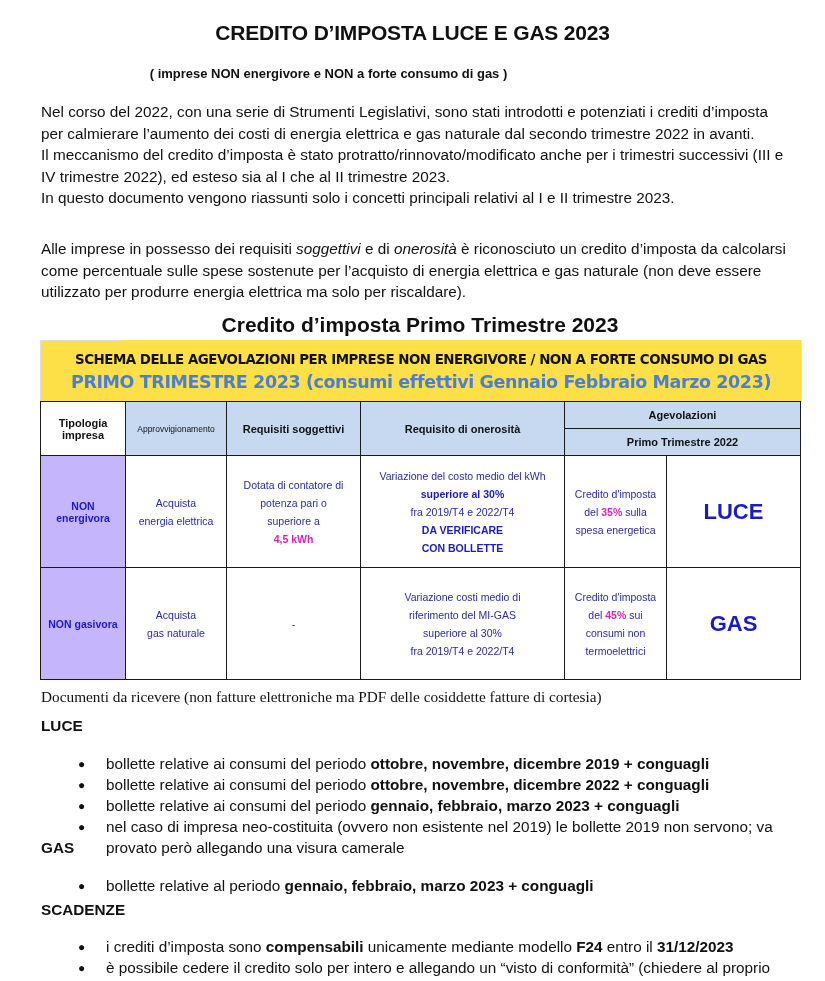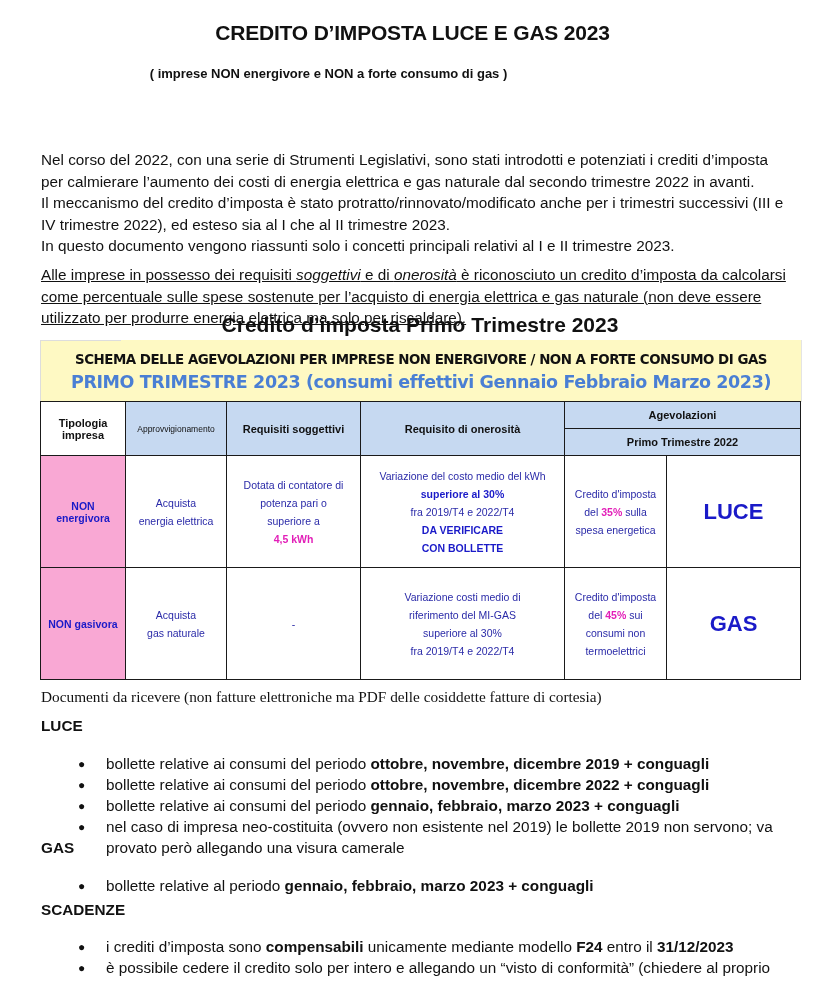--- a/index.html
+++ b/index.html
@@ -1,36 +1,36 @@
 <!DOCTYPE html>
 <html><head>
 <meta charset="utf-8">
 <style>
   html, body { margin: 0; padding: 0; background: #ffffff; }
   body { width: 825px; height: 981px; position: relative; overflow: hidden; font-family: "Liberation Sans", sans-serif; color: #111; }
   .title { position: absolute; top: 21px; left: 0; width: 825px; text-align: center; font-weight: bold; font-size: 21px; letter-spacing: -0.2px; }
   .subtitle { position: absolute; top: 66px; left: 0; width: 657px; text-align: center; font-weight: bold; font-size: 13px; }
-  .para { position: absolute; left: 41px; width: 770px; font-size: 15.3px; line-height: 21.5px; margin-top: 48px; }
+  .para { position: absolute; left: 41px; width: 770px; font-size: 15.3px; line-height: 21.5px; }
   .p1 { top: 101px; }
-  .p2 { top: 216px; text-decoration: underline; }
+  .p2 { top: 238px; }
   .para em { font-style: italic; }
   .section-title { position: absolute; top: 313px; left: 0; width: 840px; text-align: center; font-weight: bold; font-size: 21px; }
 
-  .scheme-box { position: absolute; left: 40px; top: 340px; width: 760px; height: 62px; background: #fef9c3;
+  .scheme-box { position: absolute; left: 40px; top: 340px; width: 760px; height: 62px; background: #fde047;
     border-left: 1px solid #ddd; border-right: 1px solid #e4e4e4; }
   .scheme-box::before { content: ""; position: absolute; top: 0; left: 0; width: 80px; border-top: 1px solid #ddd; }
   .scheme-line1 { position: absolute; top: 12px; left: 0; width: 760px; text-align: center; font-weight: bold; font-size: 13.4px; color: #111; font-family: "DejaVu Sans", sans-serif; letter-spacing: -0.5px; }
   .scheme-line2 { position: absolute; top: 32px; left: 0; width: 760px; text-align: center; font-weight: bold; font-size: 17.5px; color: #4a7fd4; font-family: "DejaVu Sans", sans-serif; letter-spacing: -0.4px; }
 
   table.grid { position: absolute; left: 40px; top: 401px; width: 760px; border-collapse: collapse; font-family: Liberation Sans, sans-serif; table-layout: fixed; }
   table.grid td { border: 1.5px solid #1a1a1a; text-align: center; vertical-align: middle; padding: 2px 3px; }
   .hdr { background: #c6d9f1; font-weight: bold; font-size: 11px; color: #111; }
   .hdr.small { font-size: 8.5px; font-weight: normal; }
   .hdr.white { background: #fff; }
-  .rowlabel { background: #f9a8d4; color: #1a1ac8; font-weight: bold; font-size: 10.5px; }
+  .rowlabel { background: #c4b5fd; color: #1a1ac8; font-weight: bold; font-size: 10.5px; }
   .cell { color: #2a2aa8; font-size: 10.5px; line-height: 18px; }
   .cell b { color: #1a1ac8; }
   .pink { color: #e21fb8; font-weight: bold; }
   .big { color: #1a1ac8; font-weight: bold; font-size: 22px; }
 
   .docs { position: absolute; left: 41px; top: 688px; font-size: 15.3px; font-family: Liberation Serif, serif; }
   .hd { position: absolute; left: 41px; font-weight: bold; font-size: 15.3px; }
   ul.bl { position: absolute; left: 60px; width: 740px; margin: 16px; padding: 0; list-style: none; font-size: 15.3px; line-height: 20.5px; }
   ul.bl li { position: relative; padding-left: 30px; margin-bottom: 0.5px; }
   ul.bl li::before { content: "●"; position: absolute; left: 2px; top: 0; font-size: 12px; }

